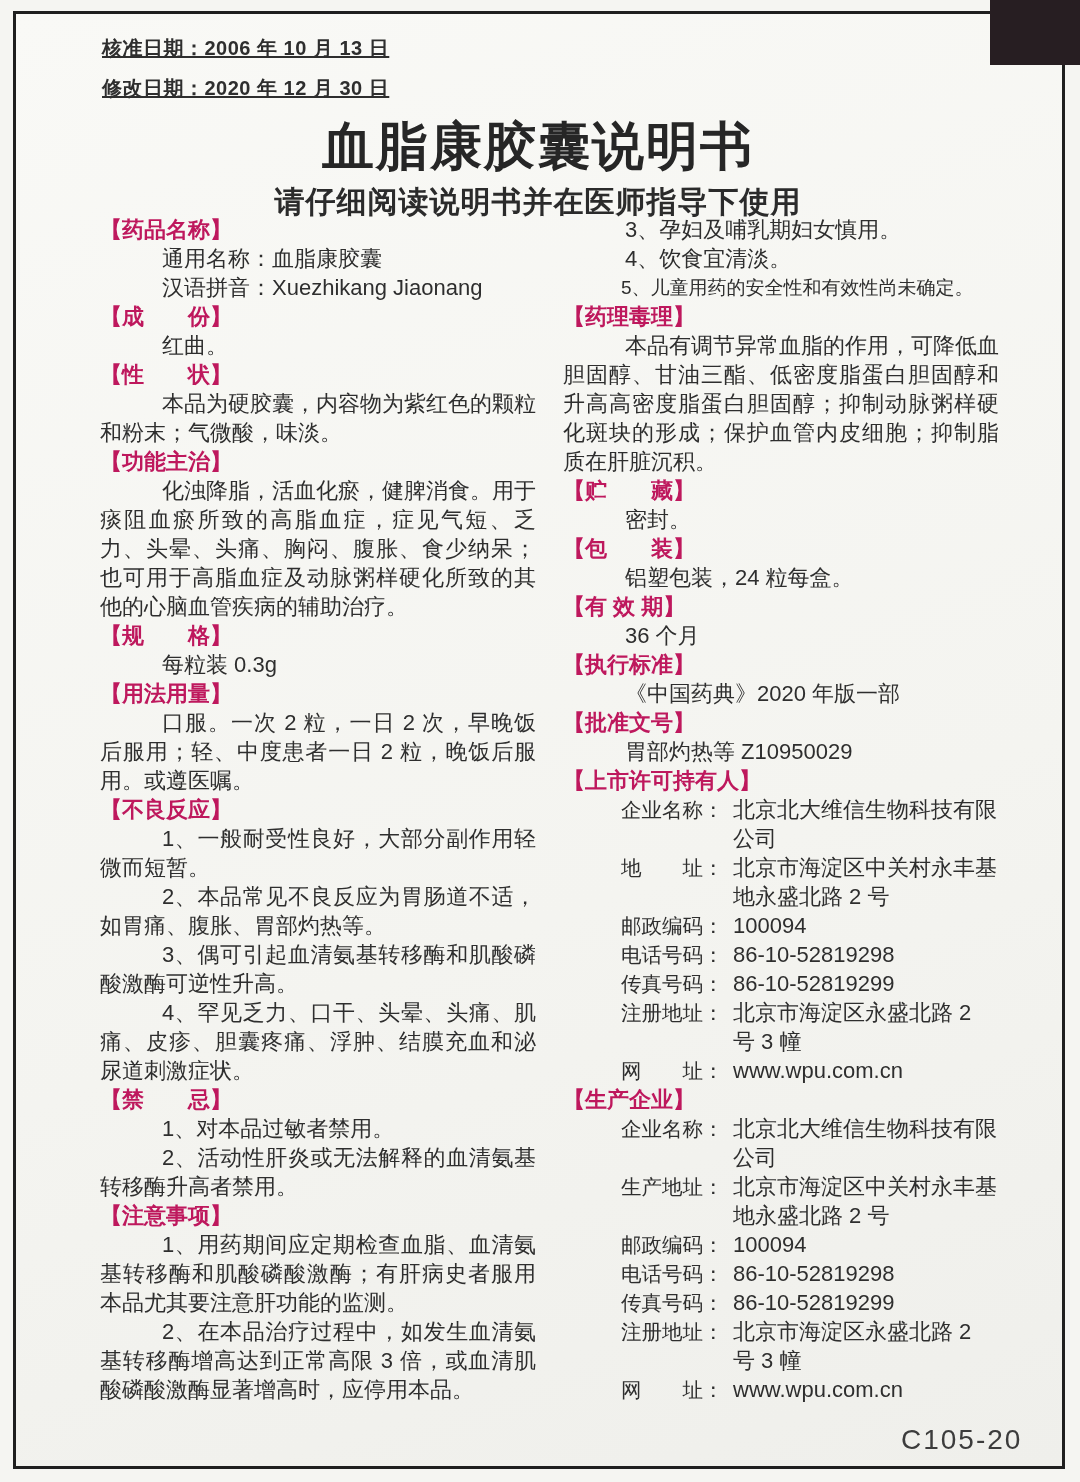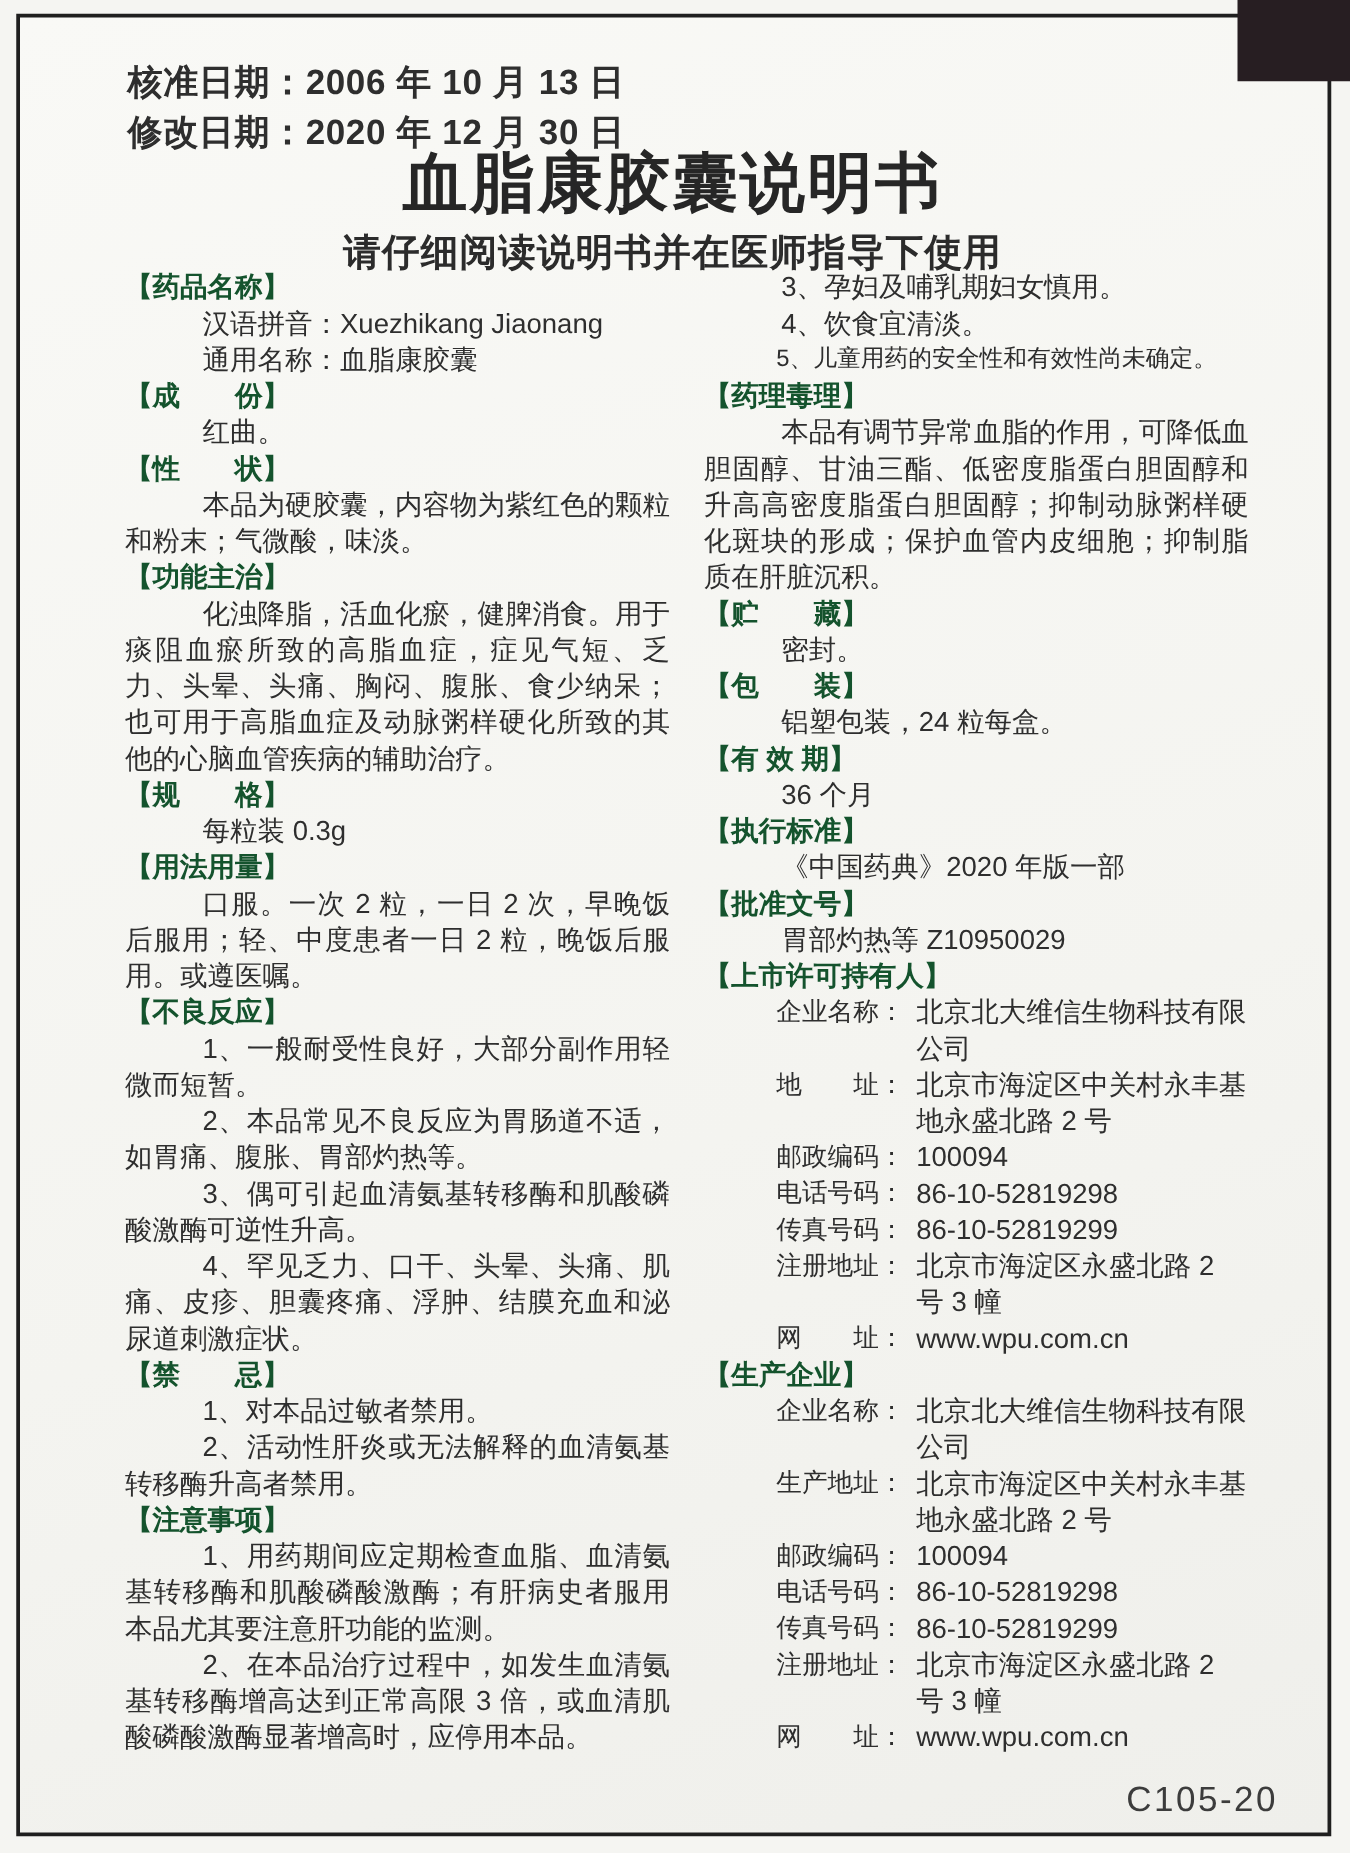--- a/index.html
+++ b/index.html
@@ -15,44 +15,44 @@
     position:absolute;left:13px;top:11px;
     width:1046px;height:1452px;
     border:3px solid #1f1f1f;
     background:linear-gradient(160deg,#f9f9f6 0%,#f4f4f0 60%,#efefeb 100%);
   }
   .corner-mark{
     position:absolute;right:0;top:0;width:90px;height:65px;
     background:#271e22;z-index:6;
   }
   .dates{
-    position:absolute;left:102px;top:46px;
-    font-size:28px;font-weight:bold;line-height:40px;
-    letter-spacing:0.5px;z-index:2;
+    position:absolute;left:102px;top:28px;
+    font-size:20px;font-weight:bold;line-height:40px;
+    letter-spacing:0.5px;z-index:2;text-decoration:underline;
   }
   .page-title{
     position:absolute;left:0;top:112px;width:1076px;
     margin:0;text-align:center;
     font-size:52px;font-weight:bold;letter-spacing:2px;
     color:#262626;z-index:2;
   }
   .page-subtitle{
     position:absolute;left:0;top:182px;width:1076px;
     margin:0;text-align:center;
     font-size:30px;font-weight:bold;letter-spacing:1px;
     color:#2b2b2b;z-index:2;
   }
   .col{
     position:absolute;top:215px;width:436px;
     font-size:22px;line-height:29px;font-weight:500;
     text-align:justify;z-index:2;
   }
   .col-left{left:100px;}
   .col-right{left:563px;}
-  .heading{font-weight:bold;color:#14532d;}
+  .heading{font-weight:bold;color:#be185d;}
   .para{text-indent:62px;}
   .condensed{font-size:19px;text-indent:58px;}
   .kv{display:flex;margin-left:58px;}
   .kv-label{flex:0 0 112px;white-space:pre;font-size:20.5px;}
   .kv-value{flex:1;text-align:left;}
   .footer-code{
     position:absolute;left:901px;top:1424px;
     font-size:28px;letter-spacing:2px;color:#3c3c3c;z-index:2;
   }
 </style>
@@ -65,22 +65,22 @@
 <div class="dates">
   <div>核准日期：2006 年 10 月 13 日</div>
   <div>修改日期：2020 年 12 月 30 日</div>
 </div>
 
 <h1 class="page-title">血脂康胶囊说明书</h1>
 <h2 class="page-subtitle">请仔细阅读说明书并在医师指导下使用</h2>
 
 <div class="col col-left">
     <div class="heading">【药品名称】</div>
+    <div class="para">通用名称：血脂康胶囊</div>
     <div class="para">汉语拼音：Xuezhikang Jiaonang</div>
-    <div class="para">通用名称：血脂康胶囊</div>
     <div class="heading">【成　　份】</div>
     <div class="para">红曲。</div>
     <div class="heading">【性　　状】</div>
     <div class="para">本品为硬胶囊，内容物为紫红色的颗粒和粉末；气微酸，味淡。</div>
     <div class="heading">【功能主治】</div>
     <div class="para">化浊降脂，活血化瘀，健脾消食。用于痰阻血瘀所致的高脂血症，症见气短、乏力、头晕、头痛、胸闷、腹胀、食少纳呆；也可用于高脂血症及动脉粥样硬化所致的其他的心脑血管疾病的辅助治疗。</div>
     <div class="heading">【规　　格】</div>
     <div class="para">每粒装 0.3g</div>
     <div class="heading">【用法用量】</div>
     <div class="para">口服。一次 2 粒，一日 2 次，早晚饭后服用；轻、中度患者一日 2 粒，晚饭后服用。或遵医嘱。</div>

